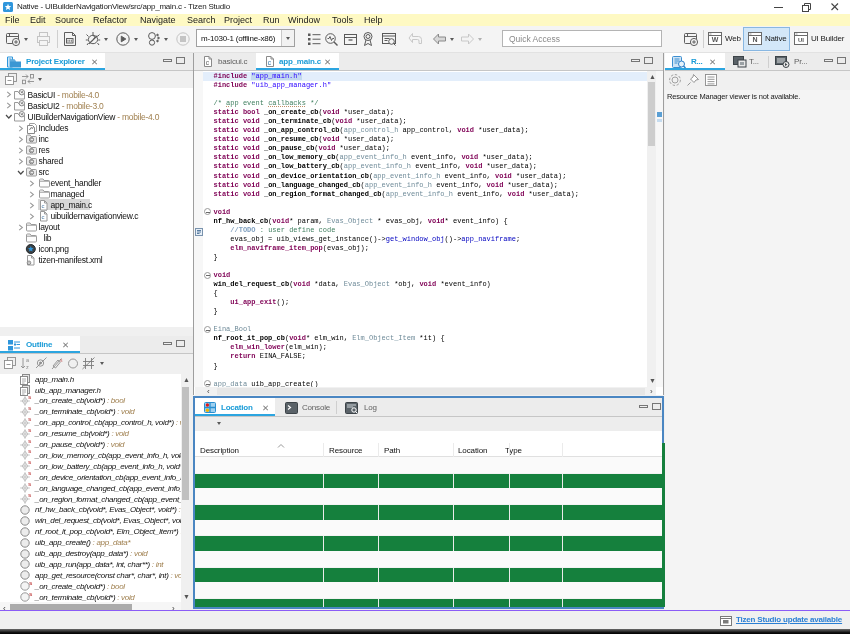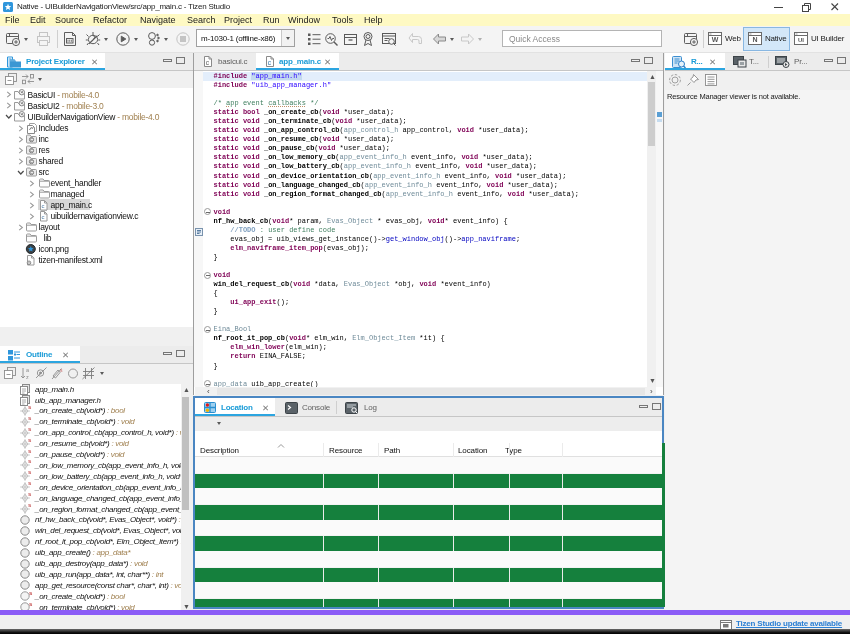--- a/index.html
+++ b/index.html
@@ -26,21 +26,21 @@
 .tabname-off { position:absolute; font-size:8px; letter-spacing:-0.2px; color:#5f5f5f; white-space:nowrap; }
 .xclose { position:absolute; font-size:8.5px; color:#7b7b7b; }
 .minmax { position:absolute; width:9px; height:7px; border:1px solid #767676; }
 .minbar { position:absolute; width:9px; border:1px solid #767676; background:#f0f0f0; height:3px; margin-top:1px; }
 #pe { left:0; top:53px; width:193px; height:274px; background:#fff; }
 #pe-tabs { left:0; top:0; width:193px; height:18px; }
 #pe-toolbar { left:0; top:18px; width:193px; height:17px; background:#f0f0f0; }
 #pe-tree { left:0; top:35px; width:189px; height:239px; background:#fff; overflow:hidden; }
 .trow { position:absolute; height:11px; font-size:8.5px; letter-spacing:-0.25px; color:#111; white-space:nowrap; }
 .trow .sfx { color:#a08050; }
-#outline { left:0; top:346px; width:163px; height:279px; background:#22c55e; }
+#outline { left:0; top:336px; width:163px; height:279px; background:#22c55e; }
 #ol-tabs { left:0; top:0; width:193px; height:18px; }
 #ol-toolbar { left:0; top:18px; width:193px; height:20px; background:#f0f0f0; }
 #ol-tree { left:0; top:38px; width:181px; height:228px; background:#fff; overflow:hidden; }
 .orow { position:absolute; height:11px; font-size:8px; letter-spacing:-0.3px; color:#111; white-space:nowrap;font-style:italic; }
 .orow .rt { color:#a08050; }
 .sbv { position:absolute; background:#f0f0f0; }
 .sbthumb { position:absolute; background:#cdcdcd; }
 .sbarrow { position:absolute; font-size:7px; color:#555; }
 #editor { left:193px; top:53px; width:471px; height:342px; background:#fff; border-left:1px solid #9e9e9e; border-right:1px solid #9e9e9e; }
 #ed-tabs { left:0; top:0; width:469px; height:18px; }
@@ -67,21 +67,21 @@
 #pb-filter { left:0; top:19px; width:467px; height:14px; background:#ededed; }
 #pb-items { left:0; top:33px; width:467px; height:12px; background:#fbfbfb; font-size:8px; color:#111;margin-top:12px; }
 #pb-table { left:0; top:45px; width:539px; height:164px; background:#15803d; }
 .th { position:absolute; top:0; font-size:8px; letter-spacing:-0.1px; color:#111; }
 .colsep { position:absolute; top:0; width:1px; height:164px; background:#ebebeb; }
 .rowline { position:absolute; left:0; width:467px; height:1px; background:#f3f3f3; }
 #rp { left:665px; top:53px; width:185px; height:557px; background:#f4f4f4; }
 #rp-tabs { left:0; top:0; width:185px; height:18px; }
 #rp-toolbar { left:0; top:18px; width:185px; height:19px; background:#f0f0f0; }
 #rp-content { left:0; top:37px; width:185px; height:520px; background:#f4f4f4; font-size:7.5px; letter-spacing:-0.2px; color:#1a1a1a; }
-#status { left:0; top:610px; width:850px; height:19px; background:#f0f0f0; border-top:5px solid #8b5cf6; }
+#status { left:0; top:610px; width:850px; height:19px; background:#f0f0f0; border-top:1px solid #8b5cf6; }
 #darkstrip { left:0; top:629px; width:850px; height:5px; background:linear-gradient(#6a6a6a,#111 70%,#000); }
 svg { position:absolute; overflow:visible; }
 </style></head>
 <body>
 <div id="root">
 <div class="abs" id="titlebar"></div>
 <svg class="abs" style="left:3px;top:2px" width="10" height="10">
       <rect width="10" height="10" rx="1.5" fill="#2f96dc"></rect>
       <path d="M5 1.8 L5.9 3.9 L8.2 4.1 L6.5 5.6 L7 7.9 L5 6.7 L3 7.9 L3.5 5.6 L1.8 4.1 L4.1 3.9 Z" fill="#fff"></path>
     </svg>

